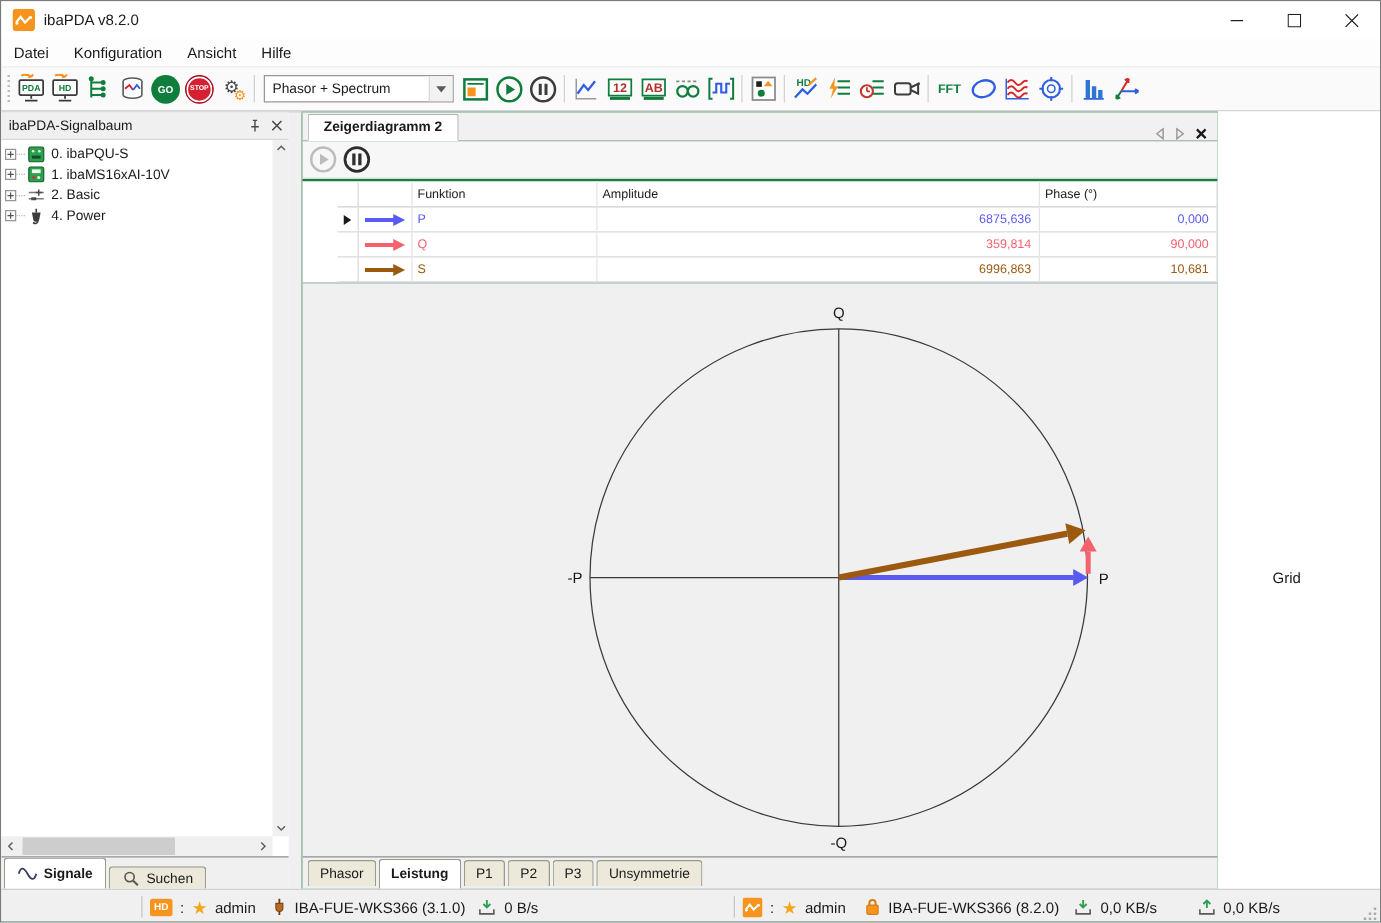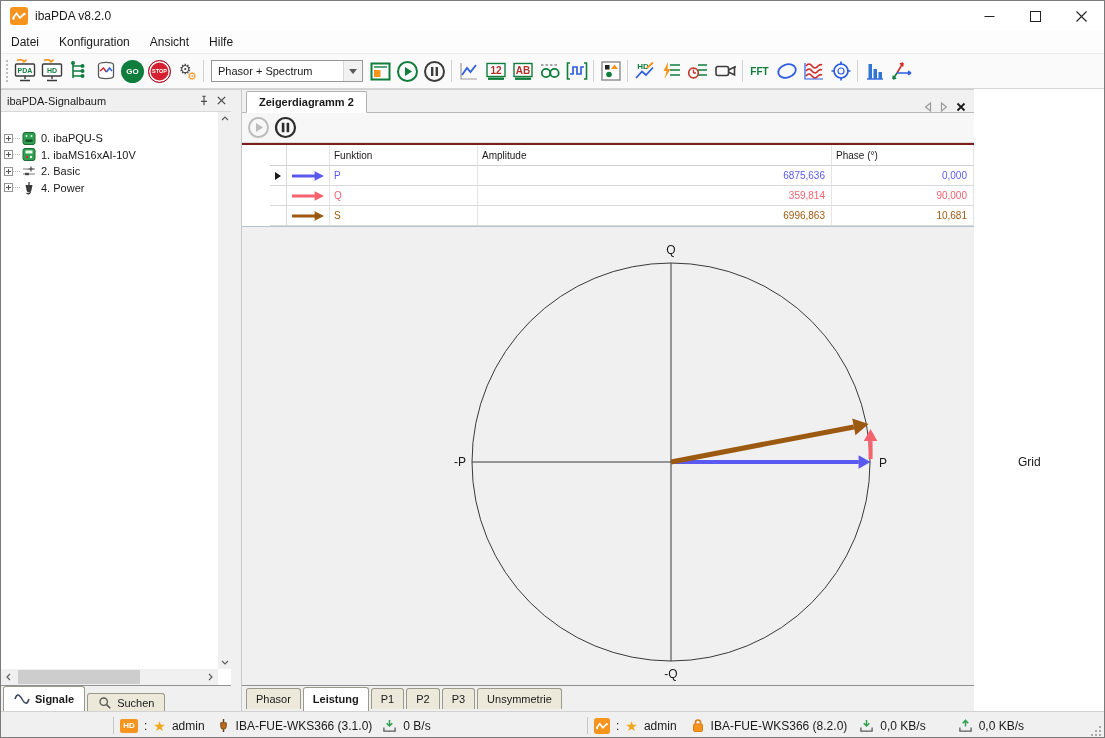--- a/index.html
+++ b/index.html
@@ -39,21 +39,21 @@
              border:1px solid #a01020;display:flex;align-items:center;justify-content:center;
              font-size:5.5px;font-weight:bold;box-shadow:inset 0 0 0 1.5px #fff;}
   .fft-text{font-size:10px;font-weight:bold;color:#0f7d3c;letter-spacing:0;}
   
   .sidebar{position:absolute;left:0;top:88px;width:230px;height:622px;background:#fff;
            border-top:1px solid #d0d0d0;}
   .sb-header{height:22px;background:#f0f0f0;border-bottom:1px solid #d8d8d8;display:flex;
              align-items:center;font-size:11px;padding:0 4px 0 6px;}
   .sb-header-icons{margin-left:auto;display:flex;gap:6px;align-items:center;}
   .tree{position:absolute;left:0;top:22px;right:13px;bottom:42px;background:#fff;overflow:hidden;
-        padding-top:18px;}
+        padding-top:3px;}
   .tree-row{display:flex;align-items:center;height:16.5px;font-size:11px;padding-left:3px;}
   .expander{width:9px;height:9px;border:1px solid #969696;background:#fff;position:relative;flex:0 0 auto;}
   .expander:before{content:"";position:absolute;left:1px;top:3px;width:5px;height:1px;background:#555;}
   .expander:after{content:"";position:absolute;left:3px;top:1px;width:1px;height:5px;background:#555;}
   .tree-dots{width:8px;border-top:1px dotted #b8b8b8;height:0;flex:0 0 aupx;}
   .tree-ico{width:16px;height:14px;margin:0 4px 0 1px;display:flex;align-items:center;justify-content:center;flex:0 0 auto;}
   .vscroll{position:absolute;right:0;top:22px;width:13px;bottom:42px;background:#f0f0f0;}
   .vs-arrow{position:absolute;left:0;width:13px;height:13px;display:flex;align-items:center;justify-content:center;}
   .hscroll{position:absolute;left:0;bottom:26px;height:16px;right:13px;background:#f0f0f0;display:flex;align-items:center;}
   .hs-thumb{position:absolute;left:17px;width:122px;top:1px;height:14px;background:#cdcdcd;}
@@ -61,21 +61,21 @@
   .hs-arrow.right{margin-left:auto;}
   .sb-tabs{position:absolute;left:0;bottom:0;height:26px;width:100%;background:#f0f0f0;
            border-top:1px solid #919191;display:flex;align-items:flex-end;padding-left:2px;}
   .sb-tab{height:18px;display:flex;align-items:center;gap:5px;padding:0 10px;font-size:11px;
           background:#ece9da;border:1px solid #9a9a8a;border-bottom:none;border-radius:3px 3px 0 0;margin-right:2px;}
   .sb-tab.active{background:#fff;font-weight:bold;height:25px;}
   
   .splitter{position:absolute;left:230px;top:88px;width:10px;height:622px;background:#f0f0f0;
             border-top:1px solid #d0d0d0;}
   
-  .main{position:absolute;left:240px;top:88px;width:733px;height:622px;background:#7f1d1d;
+  .main{position:absolute;left:240px;top:88px;width:733px;height:622px;background:#15803d;
         border-top:1px solid #d0d0d0;border-left:1px solid #c9c9c9;}
   .tabstrip{position:absolute;left:0;top:0;width:100%;height:23px;background:#f1f1f1;
             border-bottom:1px solid #b9b9b9;display:flex;align-items:flex-end;}
   .doc-tab{height:22px;background:#fff;border:1px solid #b0b0b0;border-bottom:1px solid #fff;
            margin-left:4px;margin-bottom:-1px;padding:0 12px;display:flex;align-items:center;
            font-size:11px;font-weight:bold;border-radius:2px 2px 0 0;}
   .tab-nav{margin-left:auto;display:flex;align-items:center;gap:8px;padding-right:8px;}
   .subtoolbar{position:absolute;left:0;top:23px;width:100%;height:30px;background:#f7f7f7;
               border-bottom:1px solid #dcdcdc;display:flex;align-items:center;gap:4px;padding-left:5px;}
   .circle-btn{width:23px;height:23px;border-radius:50%;display:flex;align-items:center;justify-content:center;}

